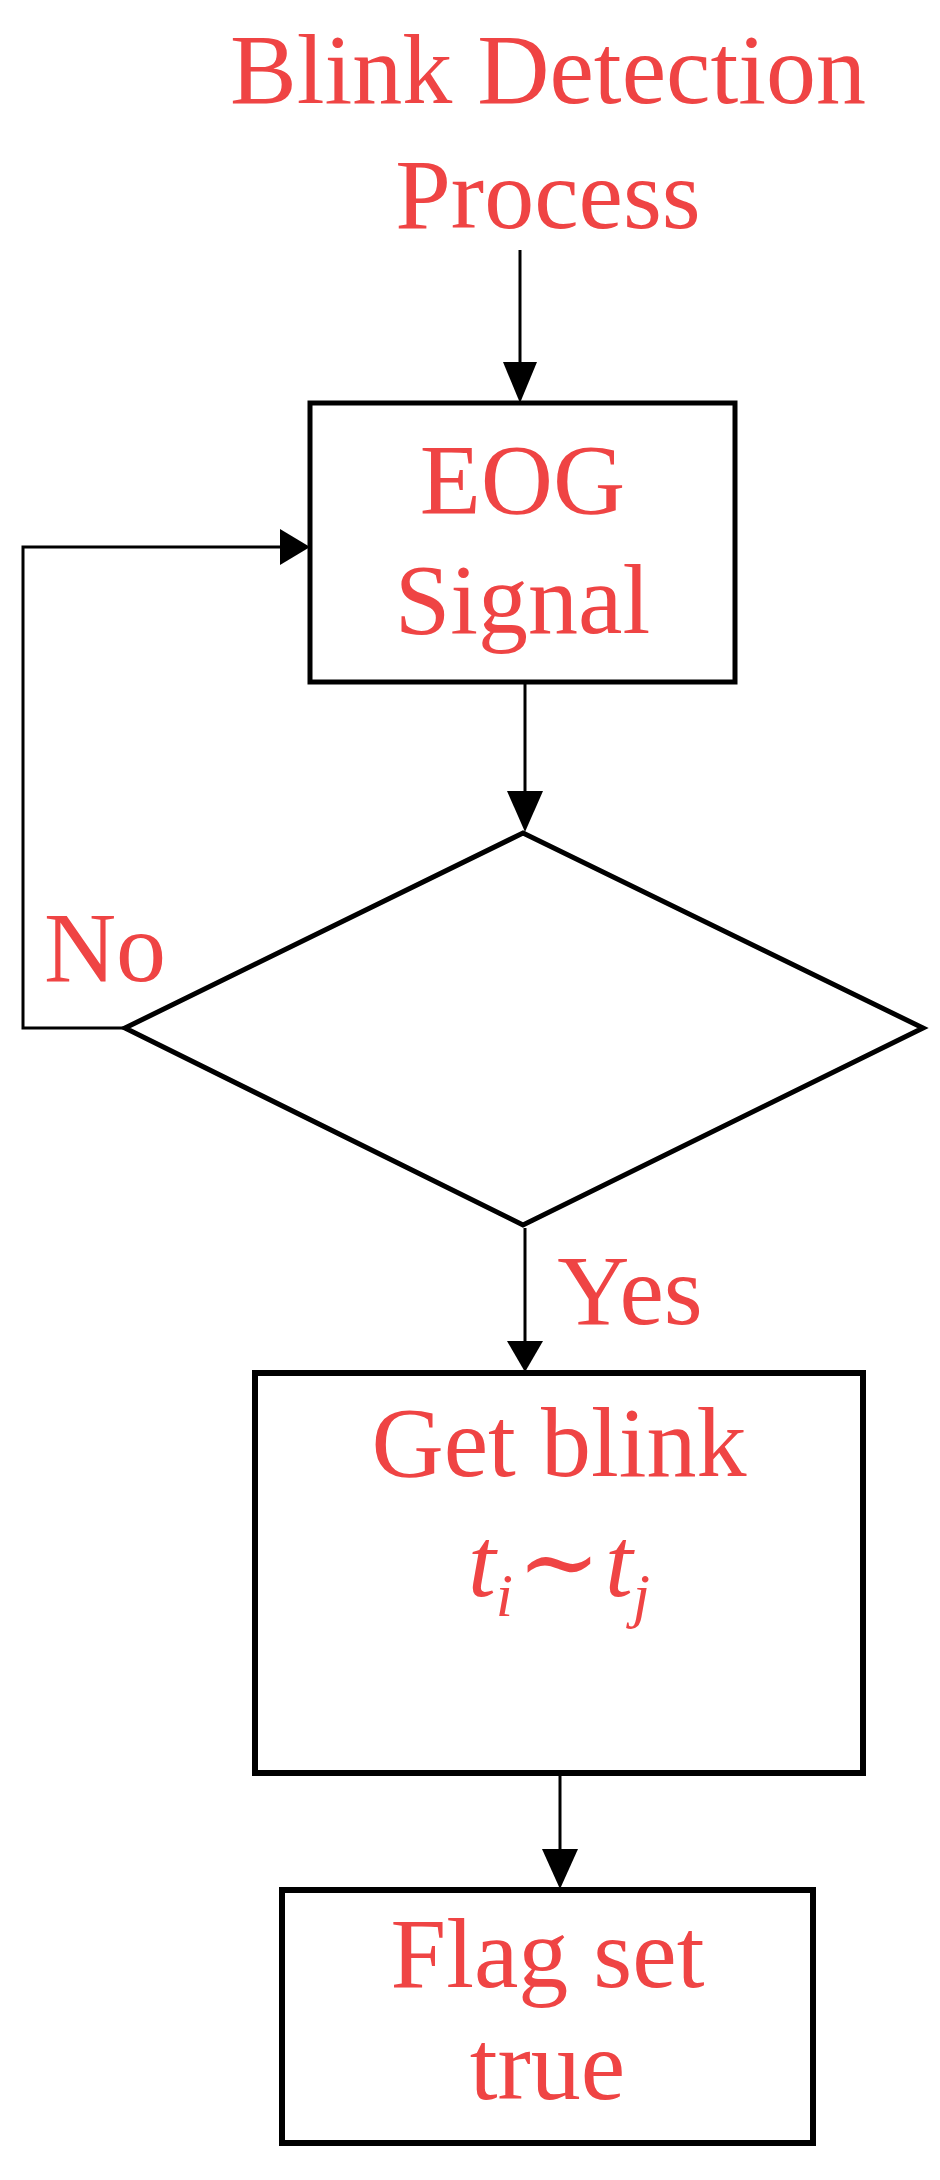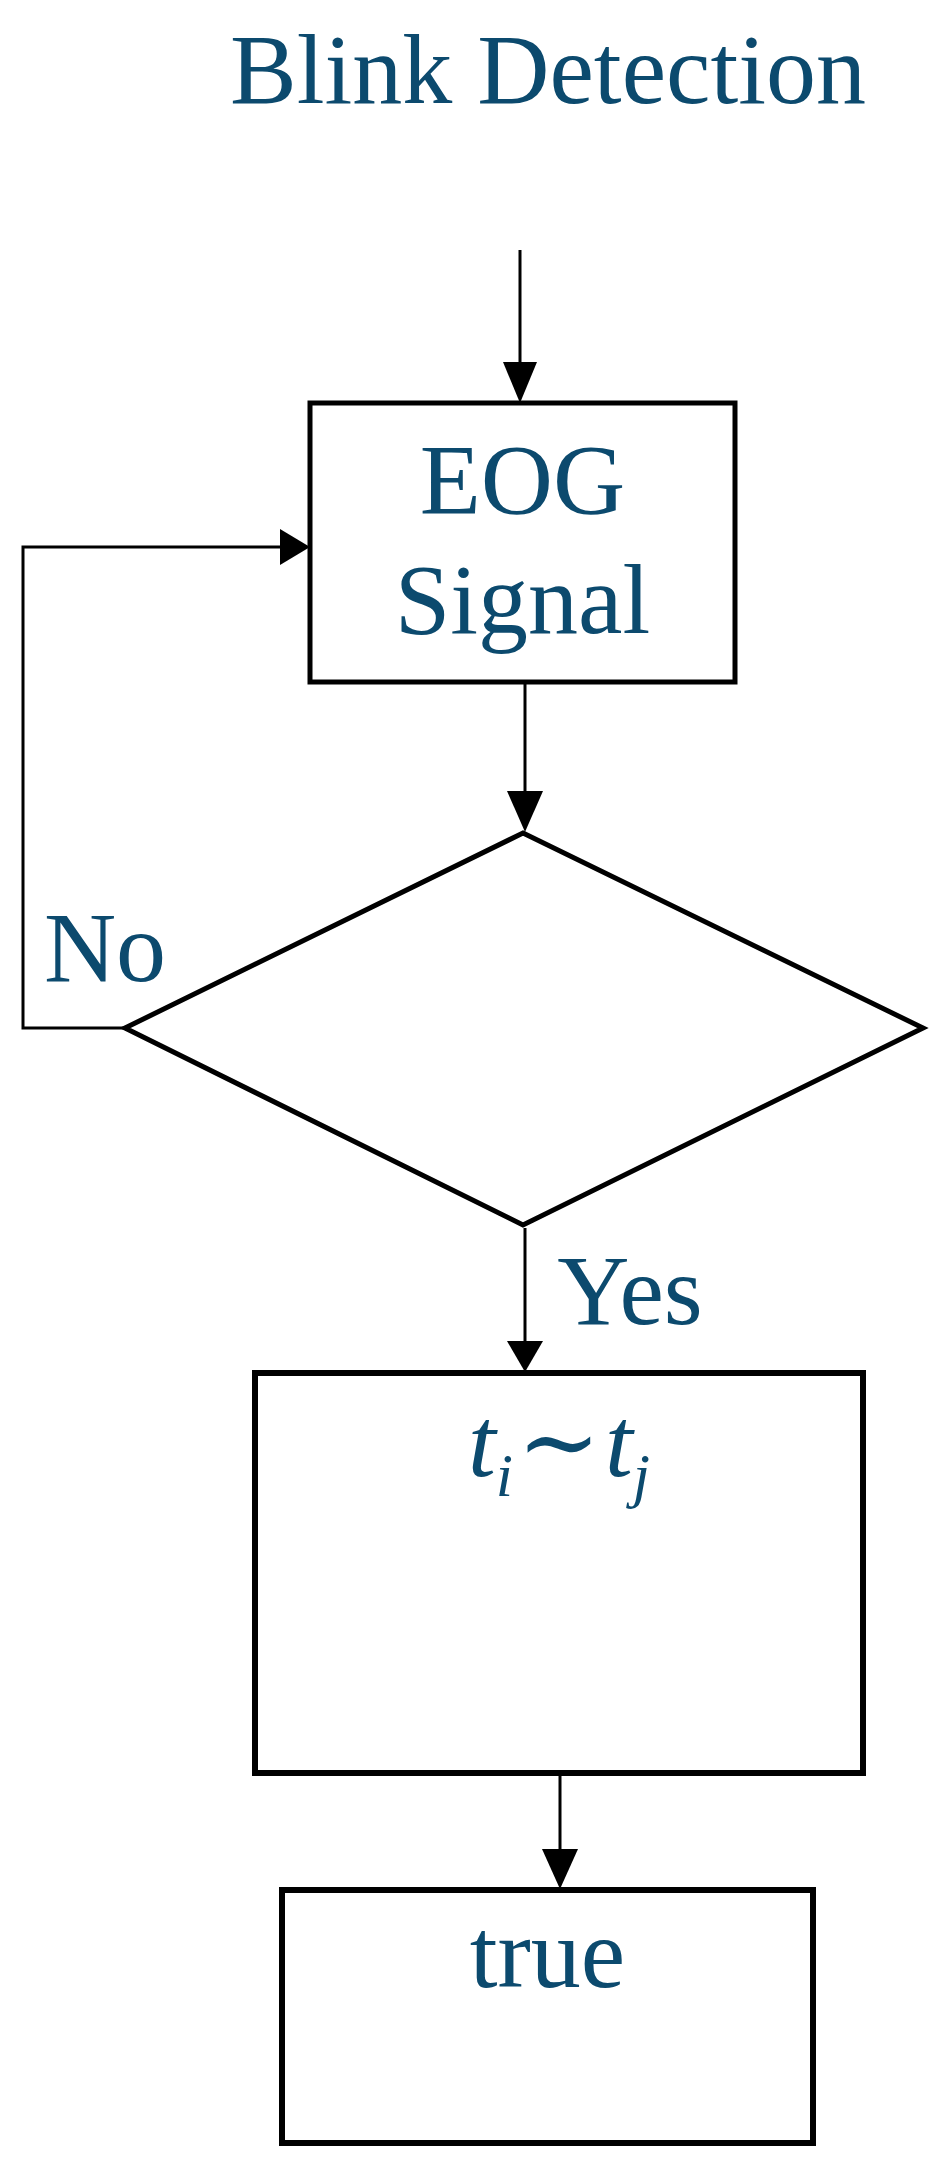--- a/index.html
+++ b/index.html
@@ -14,21 +14,21 @@
   }
   .canvas svg.wires {
     position: absolute;
     left: 0; top: 0;
     width: 940px; height: 2180px;
   }
   .t {
     position: absolute;
     text-align: center;
     font-size: 100px;
-    color: #0c4a6e;
+    color: #ef4444;
     white-space: nowrap;
   }
   .title { left: 168px; top: 7px; width: 760px; line-height: 125px; }
   .eog-label { left: 310px; top: 420px; width: 425px; line-height: 120px; }
   .decision-label { left: 125px; top: 918px; width: 798px; line-height: 88px; }
   .no-label { left: 30px; top: 898px; width: 150px; line-height: 100px; }
   .yes-label { left: 555px; top: 1241px; width: 150px; line-height: 100px; }
   .getblink-label { left: 255px; top: 1383px; width: 608px; line-height: 120px; }
   .flag-label { left: 282px; top: 1898px; width: 531px; line-height: 112px; }
   .math i { font-style: italic; }
@@ -66,32 +66,35 @@
     <rect x="255" y="1373" width="608" height="400" stroke-width="6"></rect>
 
     <line x1="560" y1="1776" x2="560" y2="1851" stroke-width="3"></line>
     <polygon points="542,1849 578,1849 560,1889" fill="#000000" stroke="none"></polygon>
 
     <rect x="282" y="1890" width="531" height="253" stroke-width="6"></rect>
   </svg>
 
   <div class="t title">
     <div>Blink Detection</div>
+    <div>Process</div>
   </div>
 
   <div class="t eog-label">
     <div>EOG</div>
     <div>Signal</div>
   </div>
 
 
   <div class="t no-label">No</div>
   <div class="t yes-label">Yes</div>
 
   <div class="t getblink-label">
+    <div>Get blink</div>
     <div class="math"><i>t</i><sub>i</sub><span class="op">∼</span><i>t</i><sub>j</sub></div>
   </div>
 
   <div class="t flag-label">
+    <div>Flag set</div>
     <div>true</div>
   </div>
 
 </div>
 
 </body></html>

